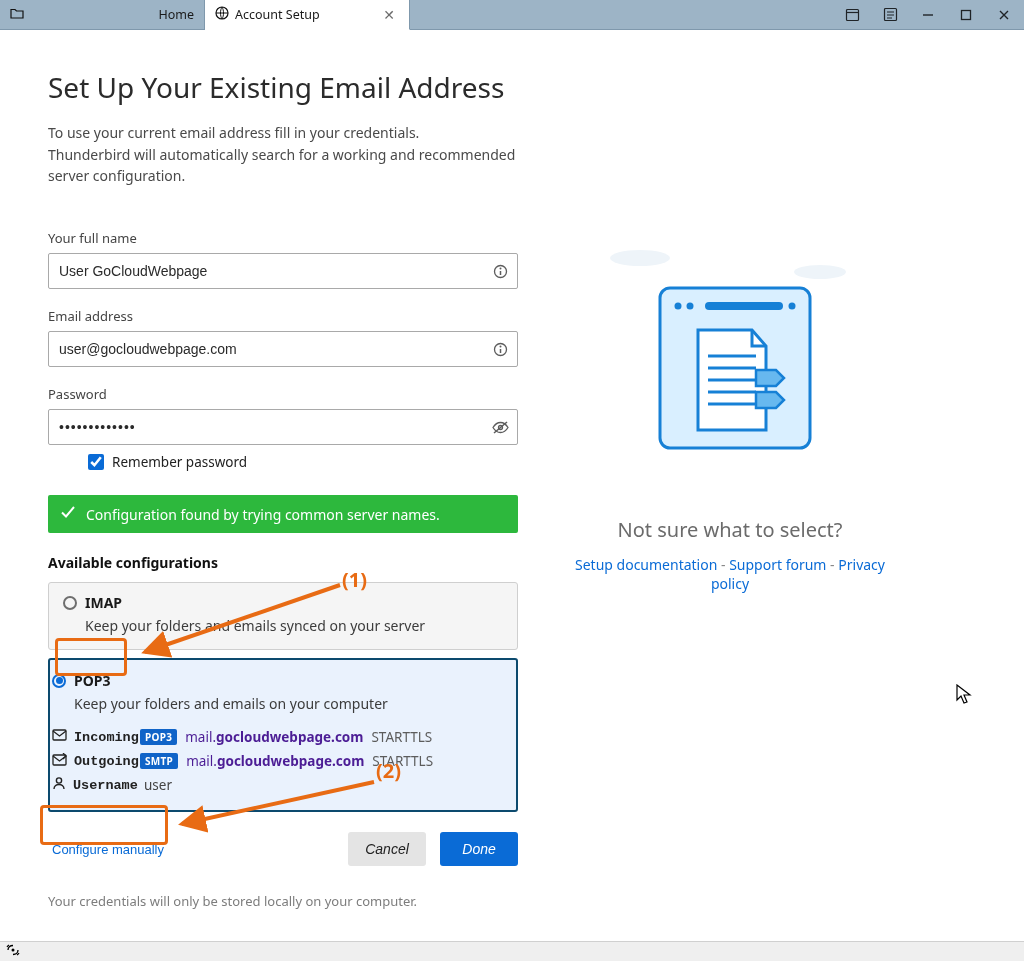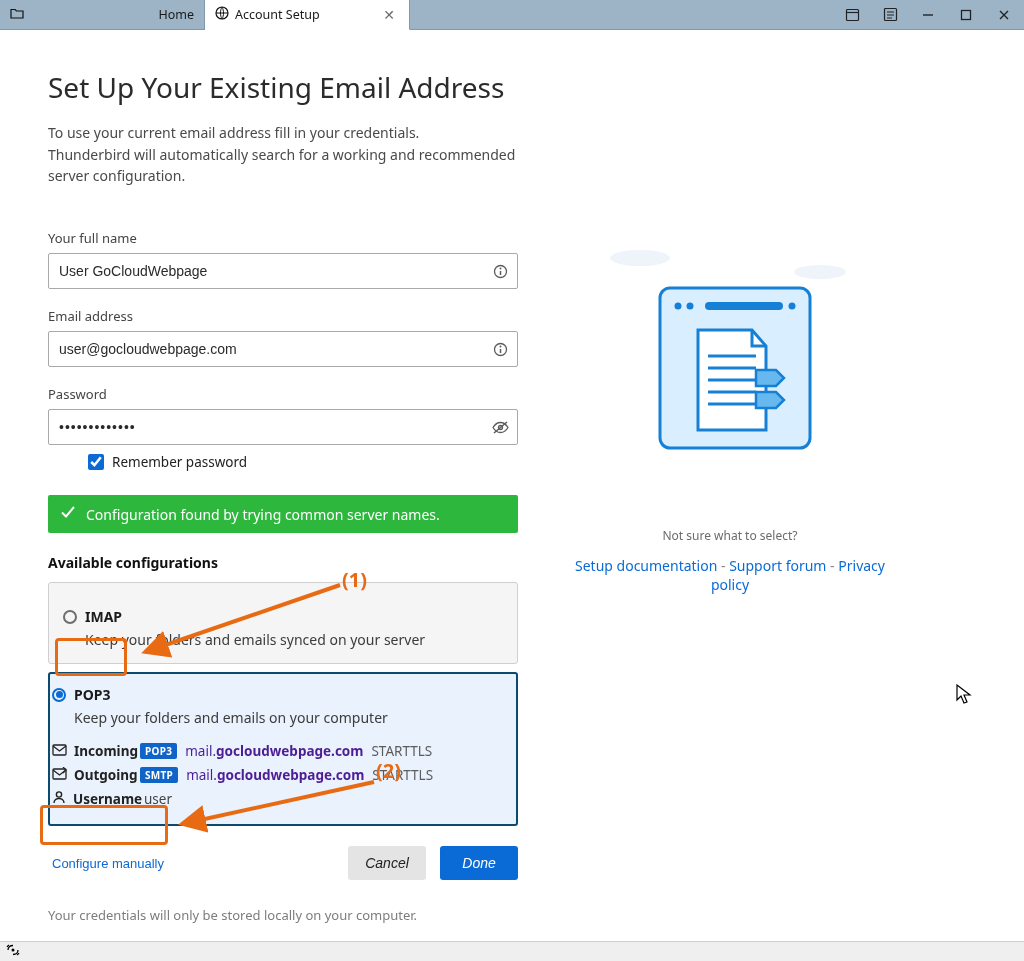--- a/index.html
+++ b/index.html
@@ -138,21 +138,21 @@
   .section-heading {
     font-weight: 700;
     font-size: 14px;
     margin: 20px 0 10px;
     color: #111;
   }
 
   .config-box {
     border: 1px solid #cfcfcf;
     border-radius: 3px;
-    padding: 24px 14px 14px;
+    padding: 10px 14px 14px;
     margin-bottom: 8px;
     background: #f5f5f5;
     cursor: pointer;
   }
   .config-box.selected {
     background: #eaf2fd;
     border: 2px solid #0c4a6e;
     padding: 11px 2px 13px;
   }
   .config-header {
@@ -196,20 +196,21 @@
     gap: 8px;
     padding: 3px 0;
   }
   .config-row .row-label {
     font-weight: 700;
     color: #222;
     width: 80px;
     display: flex;
     align-items: center;
     gap: 7px;
+    font-family: Liberation Mono, monospace;
   }
   .proto-badge {
     background: #1064c8;
     color: #fff;
     font-size: 10px;
     font-weight: 700;
     padding: 1px 5px;
     border-radius: 2px;
     letter-spacing: .3px;
   }
@@ -254,23 +255,23 @@
 
   
   .right-panel {
     position: absolute;
     left: 560px;
     top: 230px;
     width: 340px;
     text-align: center;
   }
   .help-text {
-    margin-top: 43px;
+    margin-top: 32px;
     color: #6b6b6b;
-    font-size: 12px;
+    font-size: 20px;
   }
   .help-links {
     margin-top: 12px;
     font-size: 14px;
     color: #888;
   }
   .help-links a {
     color: #0a6bd6;
     text-decoration: none;
     cursor: pointer;

